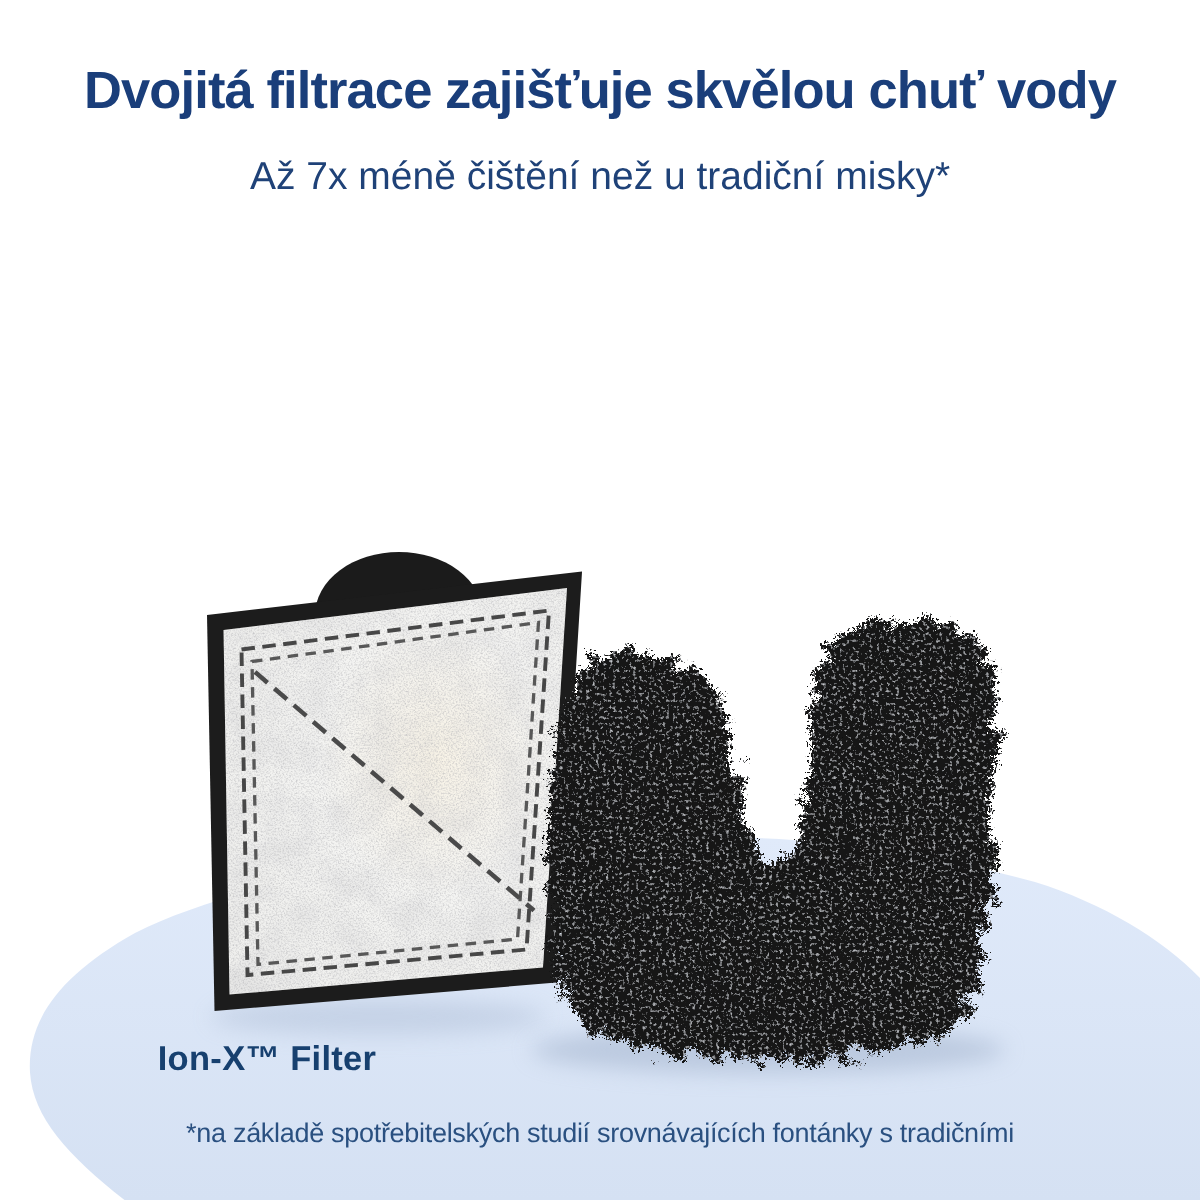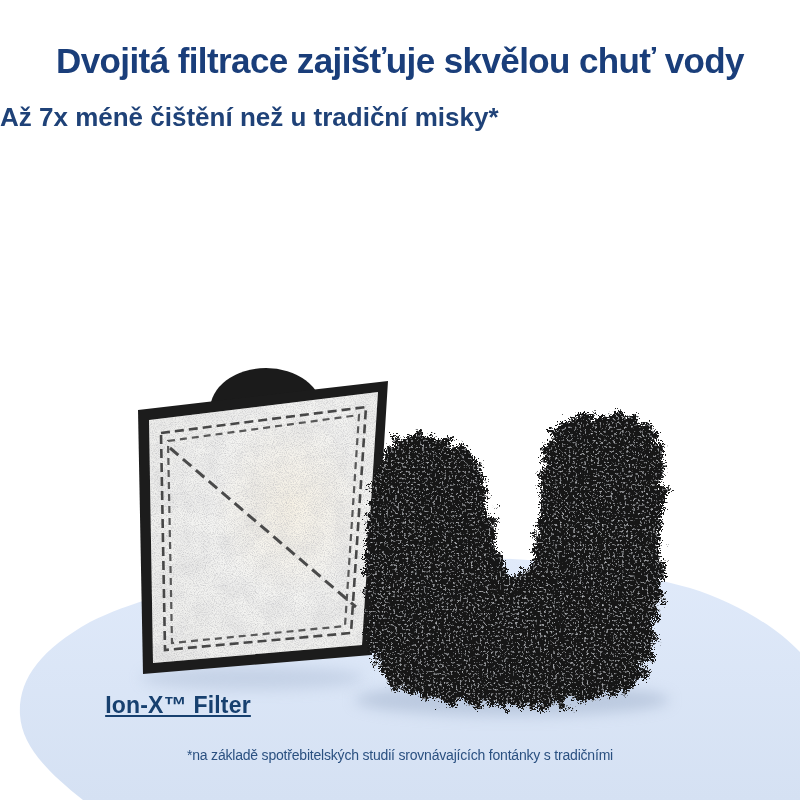--- a/index.html
+++ b/index.html
@@ -12,36 +12,36 @@
   .art { position:absolute; left:0; top:0; width:800px; height:800px; }
 
   .headline {
     position:absolute; top:40px; left:0; right:0; margin:0;
     text-align:center;
     font-size:35px; line-height:42px; font-weight:700; letter-spacing:-0.6px;
     color: var(--c-headline, #1a3e7a);
   }
   .subtitle {
     position:absolute; top:101px; left:0; right:0;
-    text-align:left;
-    font-size:26px; line-height:32px; font-weight:700;
+    text-align:center;
+    font-size:26px; line-height:32px; font-weight:400;
     color: var(--c-subtitle, #1f4278);
   }
   .flabel {
     position:absolute; top:692px; width:240px;
     text-align:center;
     font-size:23px; line-height:27px; font-weight:600; letter-spacing:0.2px;
     color: var(--c-filter_label, #17406f);
   }
-  .flabel.ion  { left:58px;text-decoration:underline; }
+  .flabel.ion  { left:58px; }
   .flabel.foam { left:540px; }
   .footnote {
     position:absolute; top:741px; left:0; right:0;
     text-align:center;
-    font-size:14px; line-height:28px; font-weight:400; letter-spacing:-0.2px;
+    font-size:18px; line-height:28px; font-weight:400; letter-spacing:-0.2px;
     color: var(--c-footnote, #2a5080);
   }
 
   .blob-stop-a { stop-color: var(--c-blob_light, #e0eafa); }
   .blob-stop-b { stop-color: var(--c-blob_dark,  #d5e1f3); }
   .foam-shape  { fill: var(--c-foam_black, #161616); }
   .frame-shape { fill: var(--c-frame_black, #1c1c1c); }
 </style>
 </head>
 <body>

